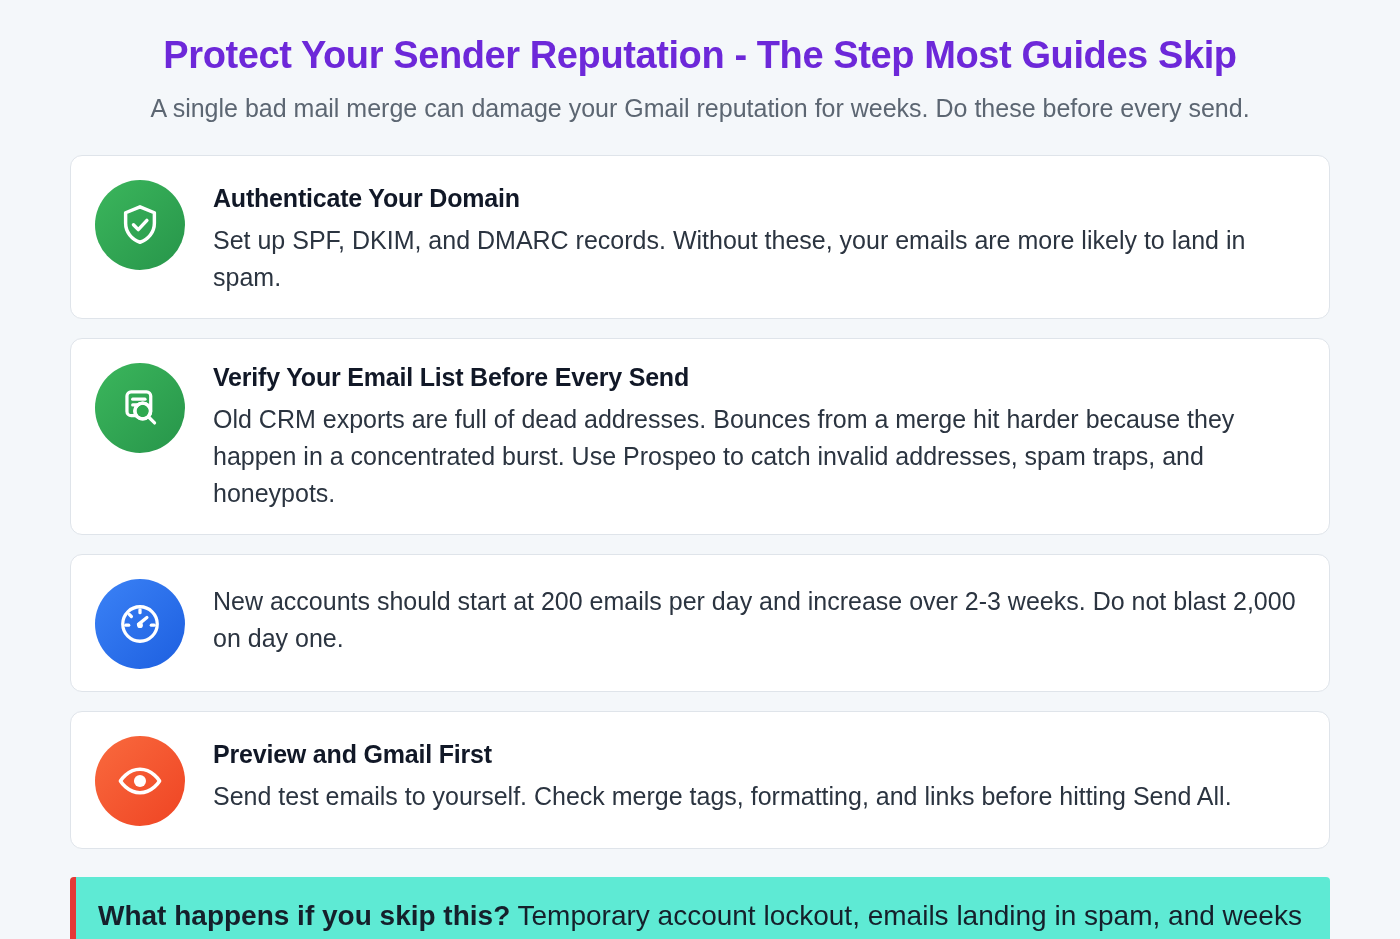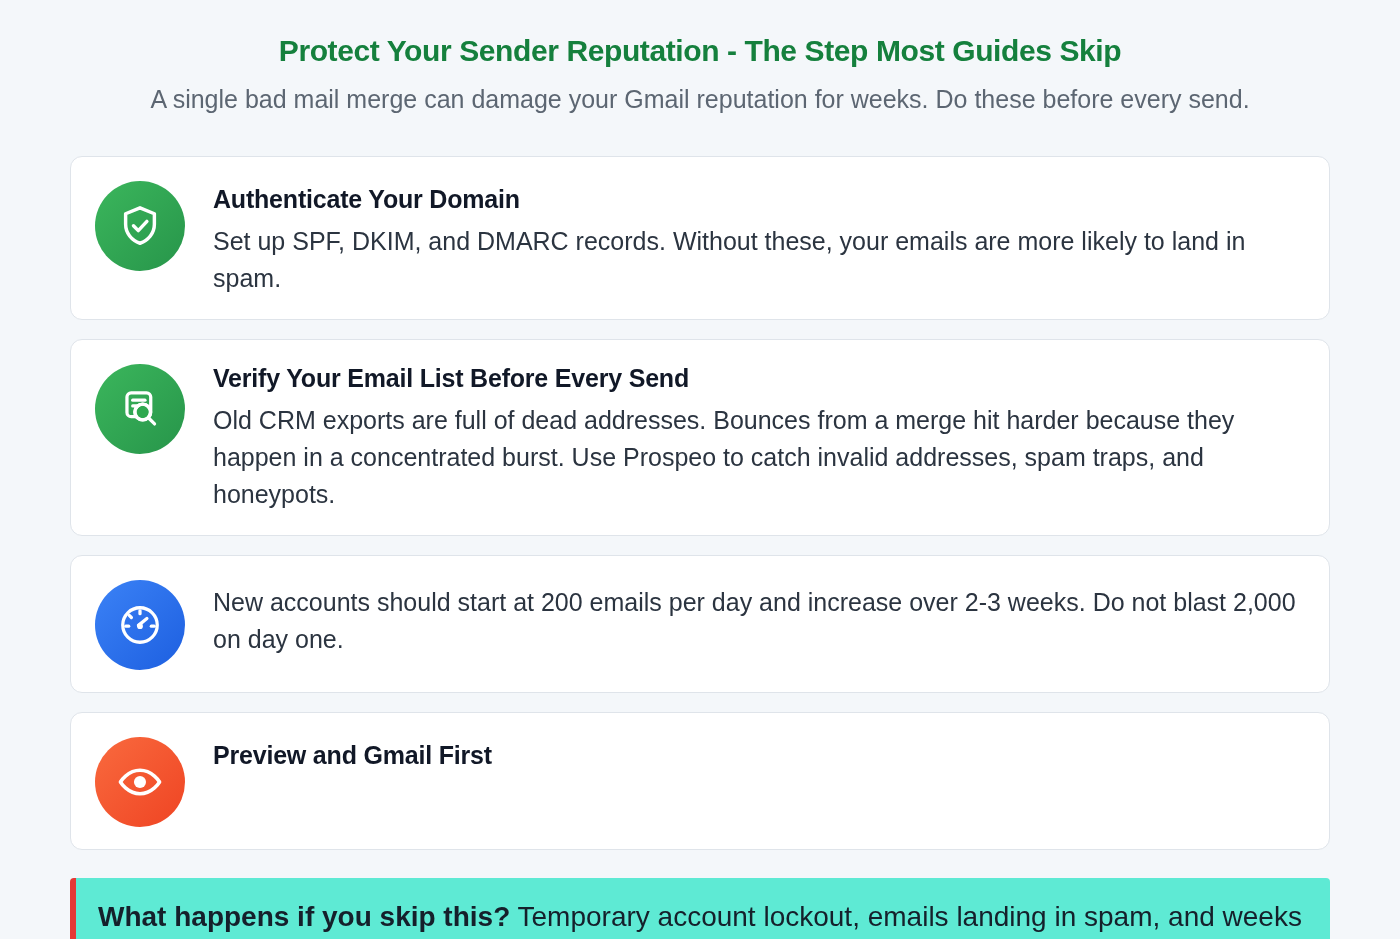--- a/index.html
+++ b/index.html
@@ -17,35 +17,35 @@
   .page {
     width: 1400px;
     height: 939px;
     box-sizing: border-box;
     padding: 34px 70px 0 70px;
   }
   .header {
     text-align: center;
   }
   .title {
-    font-size: 30px;
+    font-size: 38px;
     font-weight: bold;
     letter-spacing: -0.4px;
-    color: #15803d;
+    color: #6d28d9;
     margin: 0 0 14px 0;
     line-height: 1.15;
   }
   .subtitle {
     font-size: 25px;
     color: #5c6672;
     margin: 0;
     line-height: 1.3;
   }
   .cards {
-    margin-top: 41px;
+    margin-top: 31px;
     display: flex;
     flex-direction: column;
     gap: 19px;
   }
   .card {
     background: #ffffff;
     border: 1px solid #dfe4ea;
     border-radius: 12px;
     display: flex;
     align-items: flex-start;
@@ -171,20 +171,21 @@
       <div class="icon-wrap">
         <div class="icon-circle" style="background:linear-gradient(135deg,#f96a3e,#ef4423);">
           <svg width="50" height="50" viewBox="0 0 24 24" fill="none" stroke="#ffffff" stroke-width="1.7" stroke-linecap="round" stroke-linejoin="round">
             <path d="M2.6 12S6 6.4 12 6.4 21.4 12 21.4 12 18 17.6 12 17.6 2.6 12 2.6 12z"></path>
             <circle cx="12" cy="12" r="2.9" fill="#ffffff" stroke="none"></circle>
           </svg>
         </div>
       </div>
       <div class="card-body">
         <h2 class="card-title">Preview and Gmail First</h2>
+        <p class="card-desc">Send test emails to yourself. Check merge tags, formatting, and links before hitting Send All.</p>
       </div>
     </div>
 
   </div>
 
   <div class="warning">
     <b>What happens if you skip this?</b><span> Temporary account lockout, emails landing in spam, and weeks of degraded deliverability.</span>
   </div>
 
 </div>

